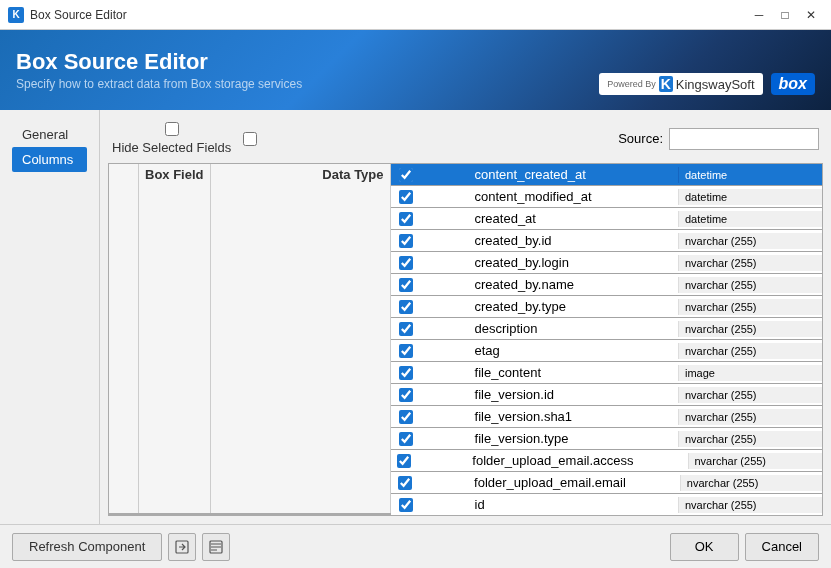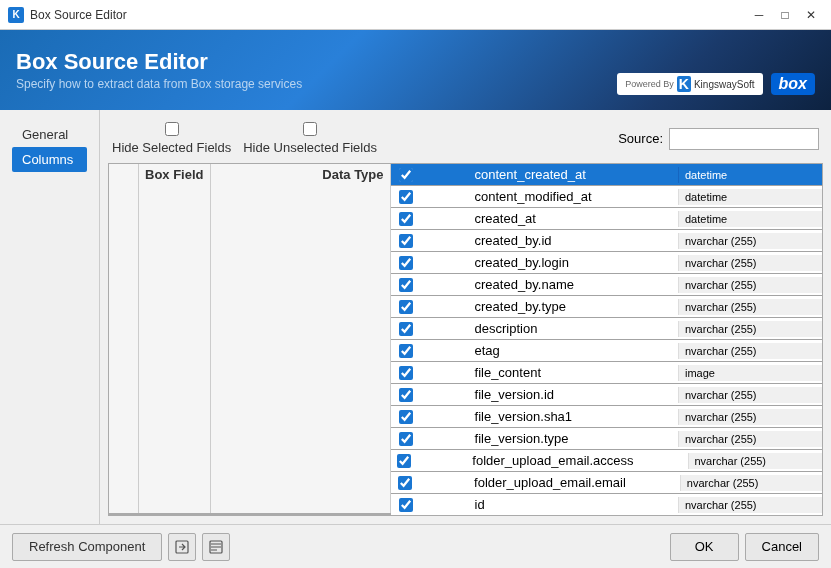--- a/index.html
+++ b/index.html
@@ -74,21 +74,21 @@
       gap: 3px;
     }
     .ks-k {
       background: #1976d2;
       color: white;
       font-weight: bold;
       font-size: 14px;
       padding: 0 2px;
       border-radius: 2px;
     }
-    .ks-text { font-size: 10px; color: #333; }
+    .ks-text { font-size: 13px; color: #333; }
     .box-logo {
       background: #0061d5;
       color: white;
       font-size: 16px;
       font-weight: bold;
       padding: 2px 8px;
       border-radius: 4px;
       font-style: italic;
     }
 
@@ -324,21 +324,20 @@
 
   <div class="content-area">
 
     <div class="toolbar">
       <label class="checkbox-label">
         <input type="checkbox" style="">
         <span>Hide Selected Fields</span>
       </label>
       <label class="checkbox-label">
         <input type="checkbox" style="">
-        <span>Hide Unselected Fields</span>
       </label>
       <div class="filter-area">
         <span>Source:</span>
         <input type="text" class="filter-input" style="">
       </div>
     </div>
 
     <div class="table-container">
       <div class="table-header">
         <div class="th th-check"></div>

